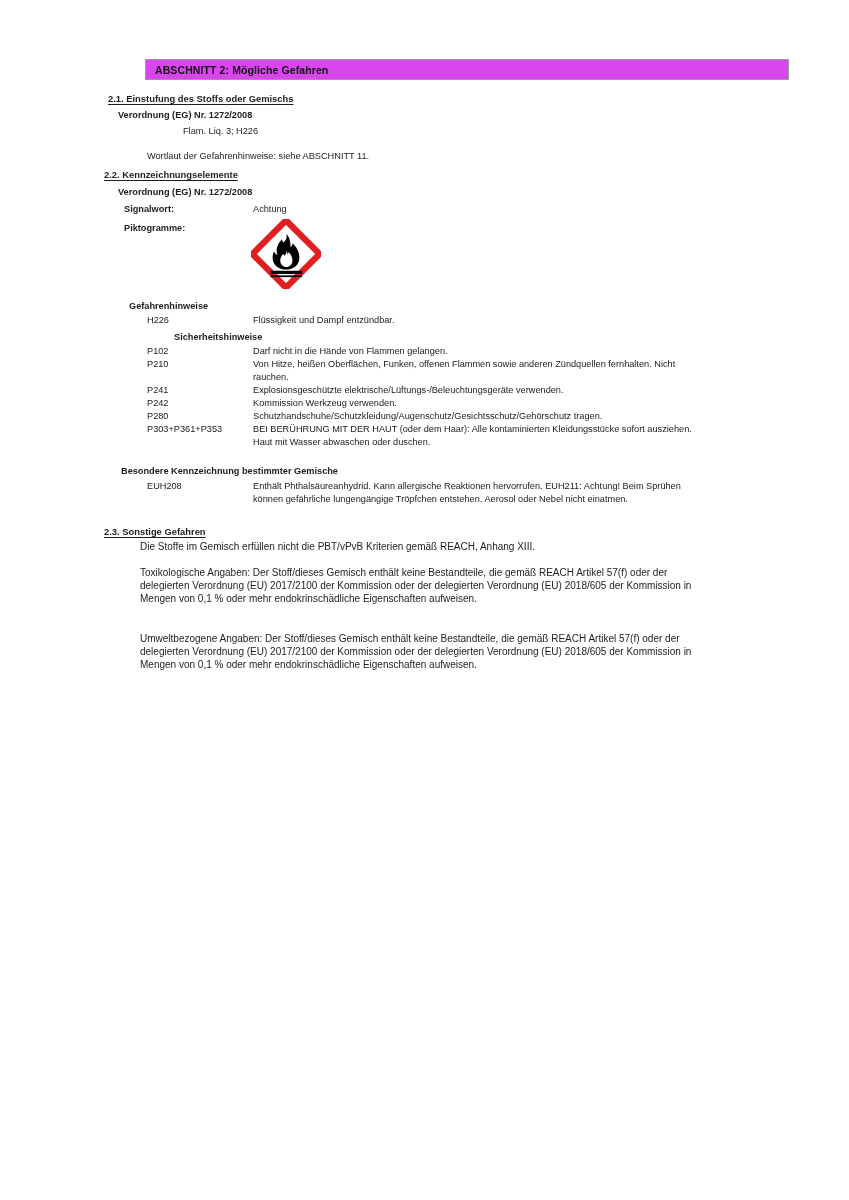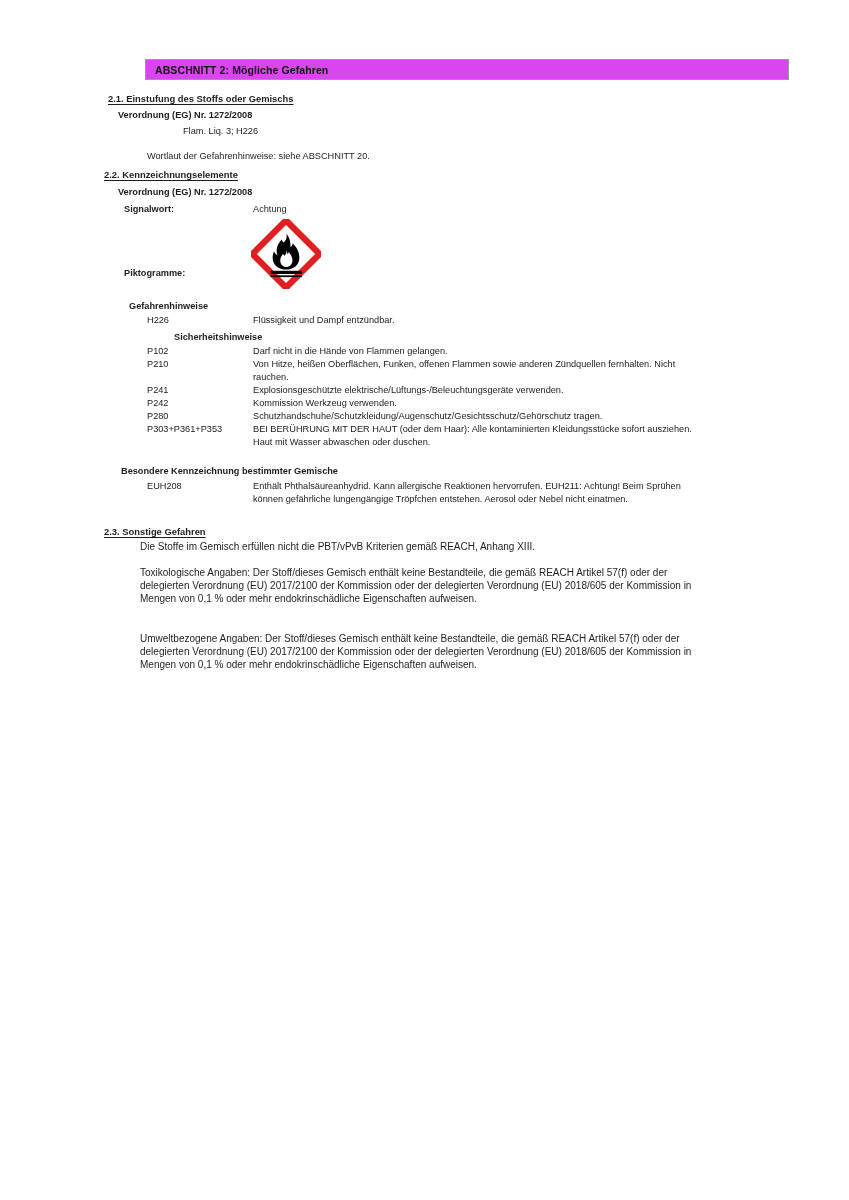--- a/index.html
+++ b/index.html
@@ -113,30 +113,30 @@
   <div class="section-bar">
     <span class="bar-title">ABSCHNITT 2: Mögliche Gefahren</span>
   </div>
 
   <div class="txt underline-head" style="left:108px; top:92px;">2.1. Einstufung des Stoffs oder Gemischs</div>
 
   <div class="txt bold" style="left:118px; top:109px;">Verordnung (EG) Nr. 1272/2008</div>
 
   <div class="txt" style="left:147px; top:125px;margin-left:36px;">Flam. Liq. 3; H226</div>
 
-  <div class="txt" style="left:147px; top:150px;">Wortlaut der Gefahrenhinweise: siehe ABSCHNITT 20.</div>
+  <div class="txt" style="left:147px; top:150px;">Wortlaut der Gefahrenhinweise: siehe ABSCHNITT 11.</div>
 
   <div class="txt underline-head" style="left:104px; top:168px;">2.2. Kennzeichnungselemente</div>
 
   <div class="txt bold" style="left:118px; top:186px;">Verordnung (EG) Nr. 1272/2008</div>
 
   <div class="txt bold" style="left:124px; top:203px;">Signalwort:</div>
   <div class="txt" style="left:253px; top:203px;">Achtung</div>
 
-  <div class="txt bold" style="left:124px; top:222px;margin-top:45px;">Piktogramme:</div>
+  <div class="txt bold" style="left:124px; top:222px;">Piktogramme:</div>
 
   <div class="pictogram">
     <svg viewBox="0 0 100 100" xmlns="http://www.w3.org/2000/svg">
       <polygon points="50,2 98,50 50,98 2,50" fill="#ffffff" stroke="#e02020" stroke-width="9"></polygon>
       <g fill="#000000">
         <path d="M50.5 21
                  c 1.6 6.2 -1.1 9.6 -3.9 12.6
                  c -2.3 -1.7 -2.6 -4.4 -2.6 -4.4
                  c -4.6 4.4 -7.4 10.5 -7.4 15.9
                  c 0 2.4 0.4 4.6 1.2 6.5

